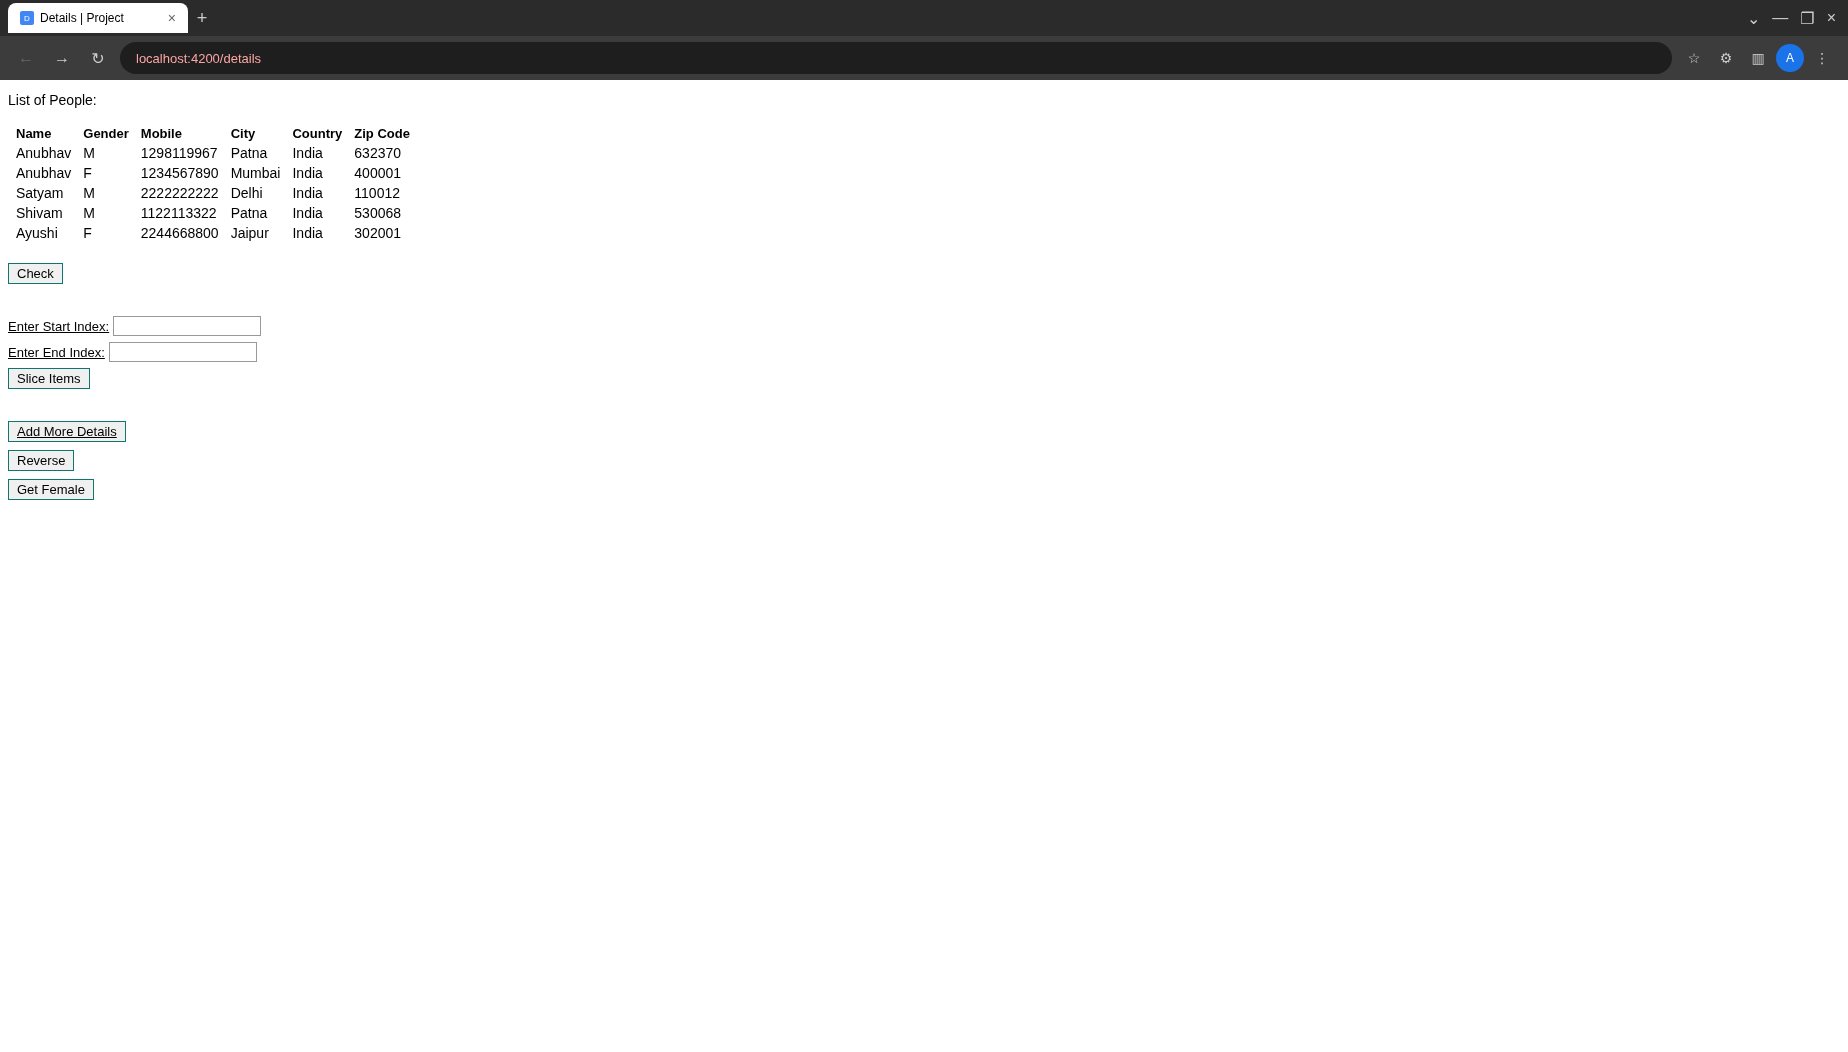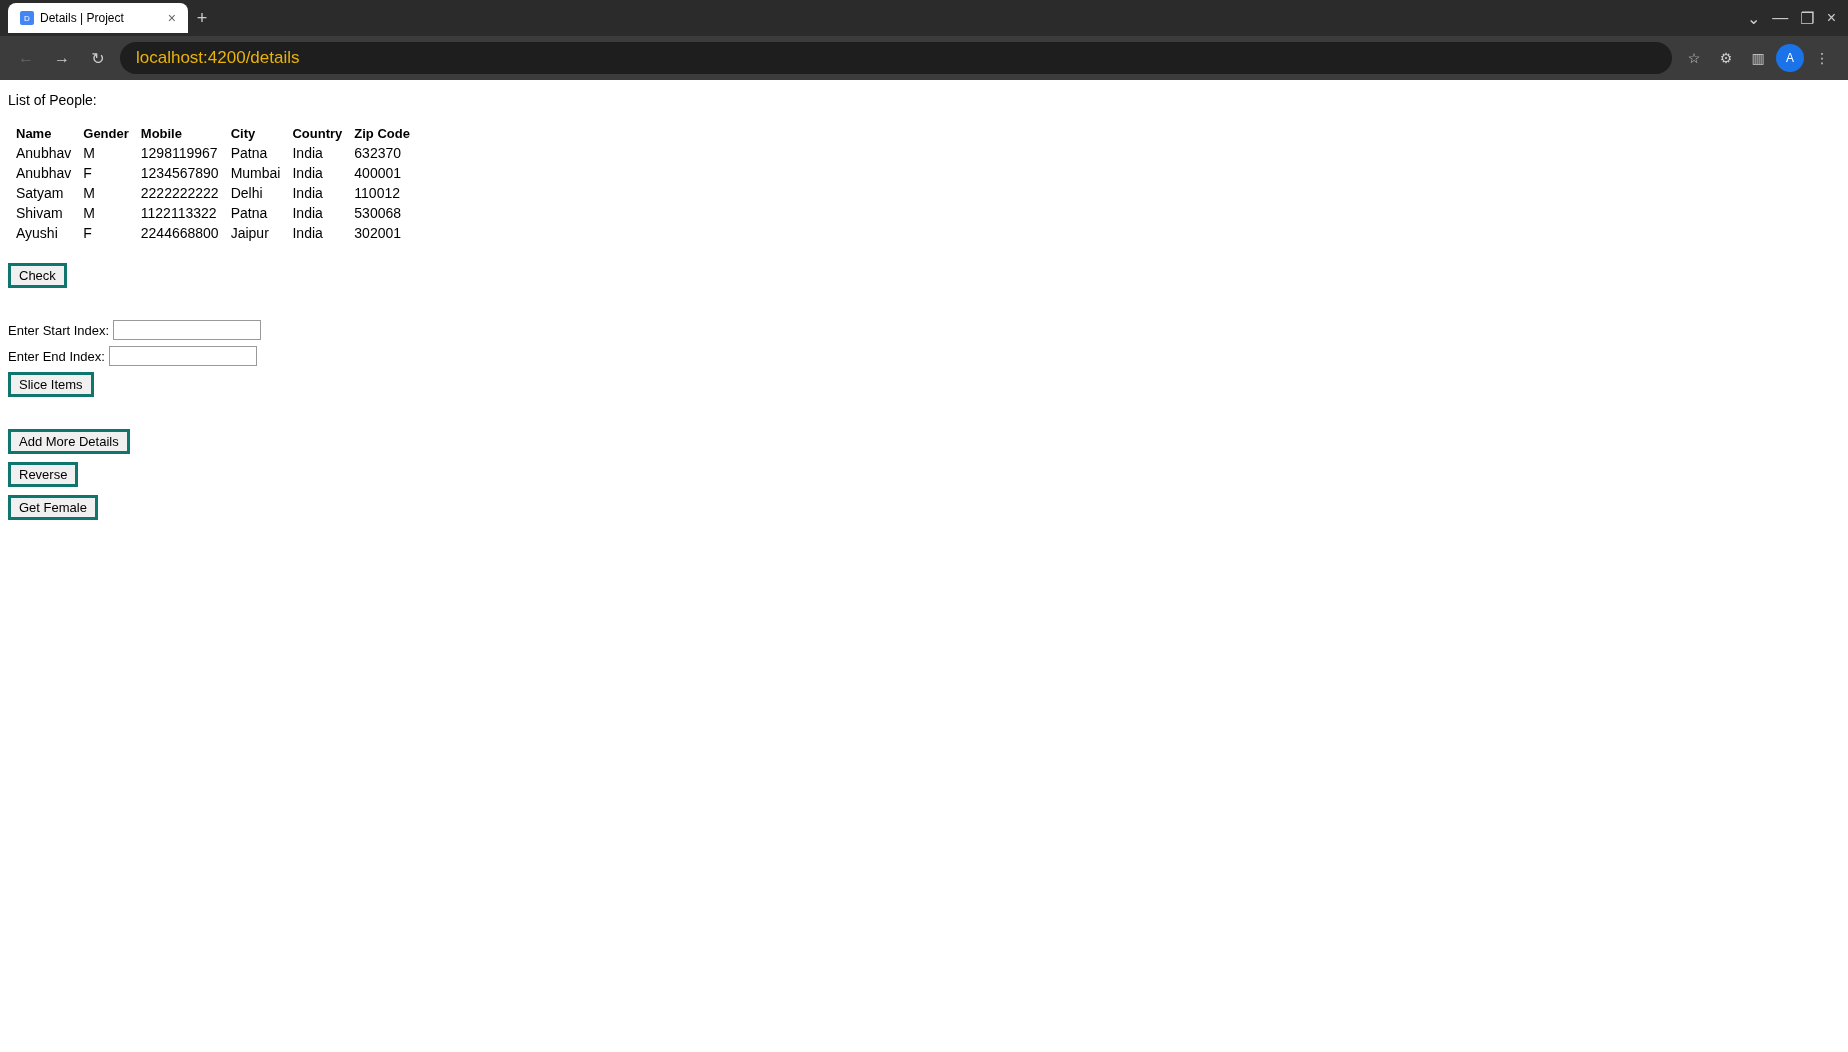--- a/index.html
+++ b/index.html
@@ -119,22 +119,22 @@
       padding: 4px 16px;
       display: flex;
       align-items: center;
       height: 32px;
     }
 
     .address-input {
       background: transparent;
       border: none;
       outline: none;
-      color: #eab308;
-      font-size: 17px;
+      color: #fca5a5;
+      font-size: 13px;
       width: 100%;
     }
 
     .browser-actions {
       display: flex;
       gap: 4px;
       align-items: center;
     }
 
     .browser-action-btn {
@@ -221,33 +221,34 @@
       width: 140px;
     }
 
     .form-input-index {
       width: 148px;
     }
 
     .btn {
       font-size: 13px;
       padding: 2px 8px;
-      border: 3px solid #0f766e;
+      border: 1px solid #0f766e;
       background: #f0f0f0;
       cursor: pointer;
       margin-bottom: 8px;
       display: block;
     }
 
     .btn-inline {
       display: inline-block;
     }
 
     .section-gap {
       margin-top: 24px;
+      text-decoration: underline;
     }
   </style>
 </head>
 <body>
 
 <div class="browser-chrome">
 
   <div class="browser-tab-bar">
     <div class="browser-tab">
       <div class="tab-favicon">

